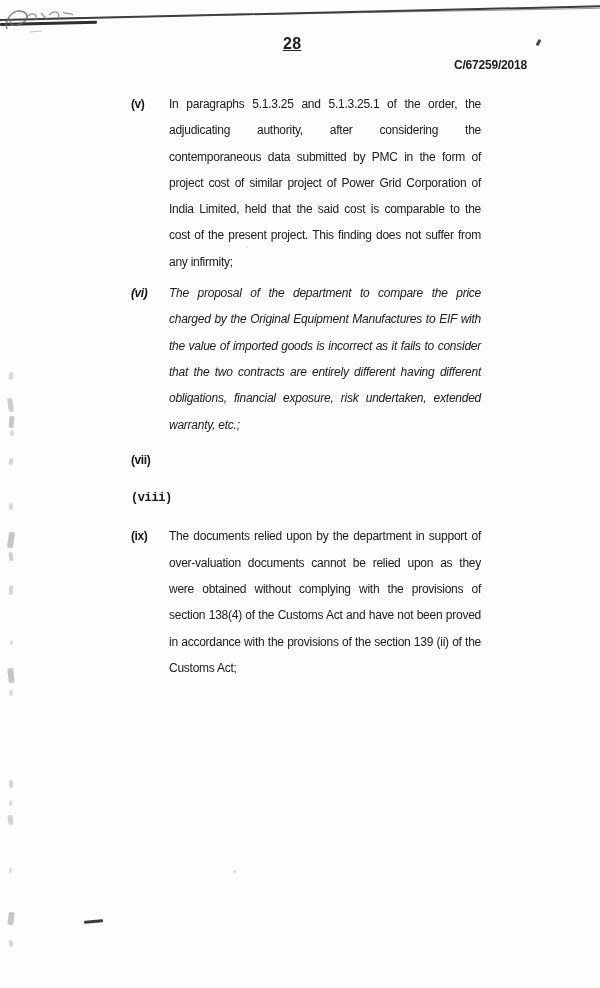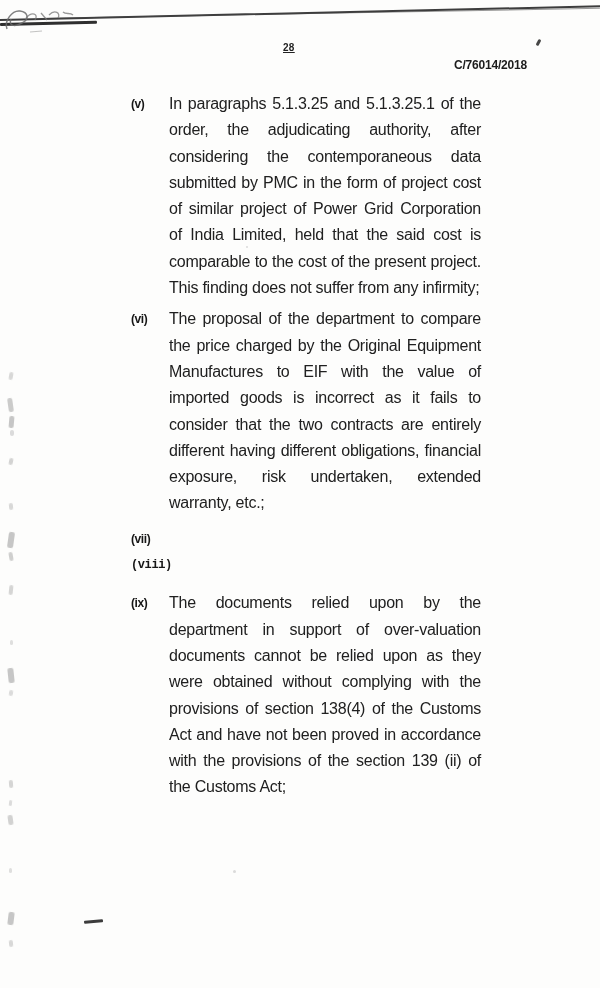--- a/index.html
+++ b/index.html
@@ -37,45 +37,45 @@
     filter:blur(.4px);
   }
   .bottom-dash{
     position:absolute;top:920px;left:84px;width:19px;height:2.5px;
     background:#3c3c3c;transform:rotate(-5deg);border-radius:1px;
   }
   .speck{position:absolute;background:#9a9a9a;border-radius:50%;opacity:.35;}
 
   
   .page-num{
-    position:absolute;left:283px;top:42px;
-    font-size:10px;font-weight:bold;letter-spacing:.3px;color:#222;text-decoration:underline;
+    position:absolute;left:283px;top:35px;
+    font-size:16px;font-weight:bold;letter-spacing:.3px;color:#222;text-decoration:underline;
   }
   .case-num{
     position:absolute;left:454px;top:58px;
     font-size:12px;font-weight:bold;letter-spacing:-0.2px;color:#1c1c1c;
   }
 
   
   .content{
     position:absolute;left:131px;top:91px;width:350px;
   }
   .para{display:flex;align-items:flex-start;}
   .para:nth-child(1){margin-bottom:5px;}
-  .para:nth-child(2){margin-bottom:9px;}
-  .para:nth-child(3){margin-bottom:0;align-items:flex-end;}
+  .para:nth-child(2){margin-bottom:9px;font-style:italic;}
+  .para:nth-child(3){margin-bottom:12px;align-items:flex-end;}
   .para:nth-child(4){margin-bottom:12px;font-family:Liberation Mono, monospace;}
   .para-label{
     flex:none;width:38px;
     font-size:12px;font-weight:bold;letter-spacing:-0.4px;
     line-height:26.3px;color:#161616;
   }
   .para-text{
     width:312px;
-    font-size:16px;line-height:26.3px;letter-spacing:-0.25px;
+    font-size:12px;line-height:26.3px;letter-spacing:-0.25px;
     text-align:justify;text-justify:inter-word;color:#202020;
   }
 </style>
 </head>
 <body>
 
 <div class="page">
 
   <div class="scan-line-main"></div>
   <div class="scan-line-ghost"></div>
@@ -83,21 +83,21 @@
 
   <svg class="scribble" width="76" height="36" viewBox="0 0 76 36">
     <path d="M5,27 C2,19 10,8 18,9 C26,10 28,17 20,21 C13,25 6,24 9,17" stroke="#6a6a6a" stroke-width="1.5" fill="none" opacity=".85"></path>
     <path d="M24,16 C30,9 37,12 33,18 M39,11 L45,18 M47,13 C53,7 59,11 56,16 M61,10 C64,13 68,10 71,13" stroke="#777777" stroke-width="1.3" fill="none" opacity=".75"></path>
     <path d="M28,30 L40,29" stroke="#8a8a8a" stroke-width="1.2" fill="none" opacity=".5"></path>
   </svg>
 
   <div class="corner-tick"></div>
 
   <div class="page-num">28</div>
-  <div class="case-num">C/76014/2018</div>
+  <div class="case-num">C/67259/2018</div>
 
   <div class="content">
     <div class="para">
       <div class="para-label">(v)</div>
       <div class="para-text">In paragraphs 5.1.3.25 and 5.1.3.25.1 of the order, the adjudicating authority, after considering the contemporaneous data submitted by PMC in the form of project cost of similar project of Power Grid Corporation of India Limited, held that the said cost is comparable to the cost of the present project. This finding does not suffer from any infirmity;</div>
     </div>
     <div class="para">
       <div class="para-label">(vi)</div>
       <div class="para-text">The proposal of the department to compare the price charged by the Original Equipment Manufactures to EIF with the value of imported goods is incorrect as it fails to consider that the two contracts are entirely different having different obligations, financial exposure, risk undertaken, extended warranty, etc.;</div>
     </div>

